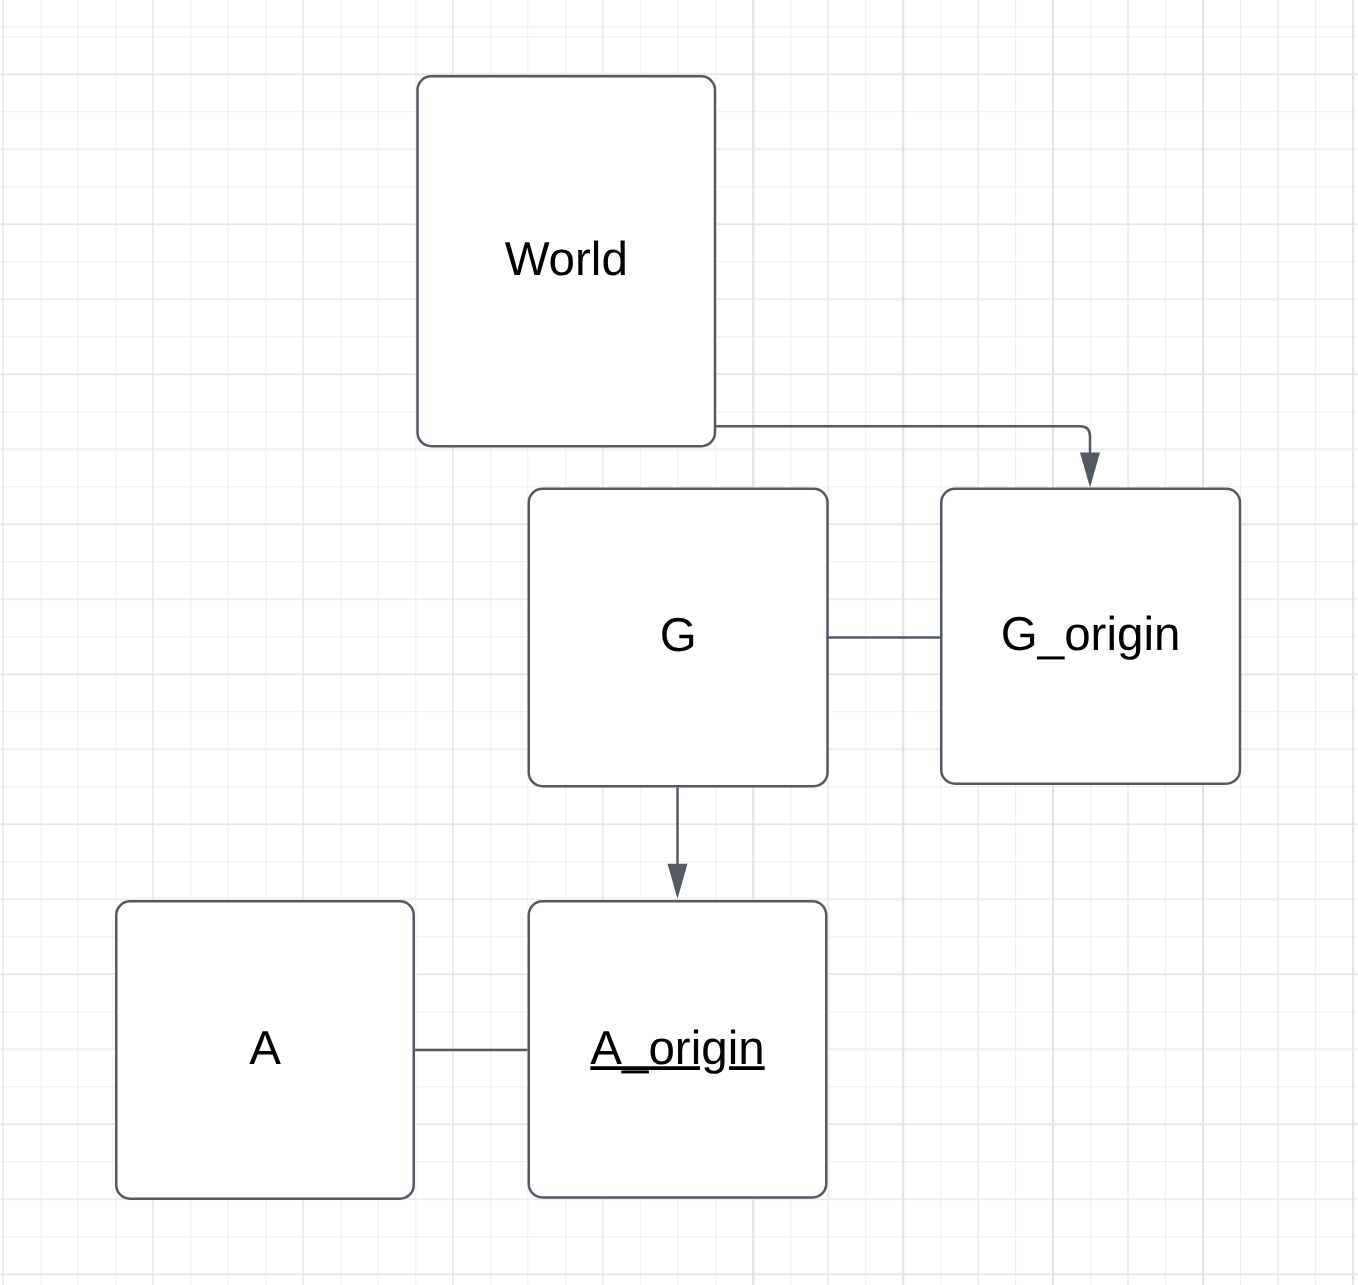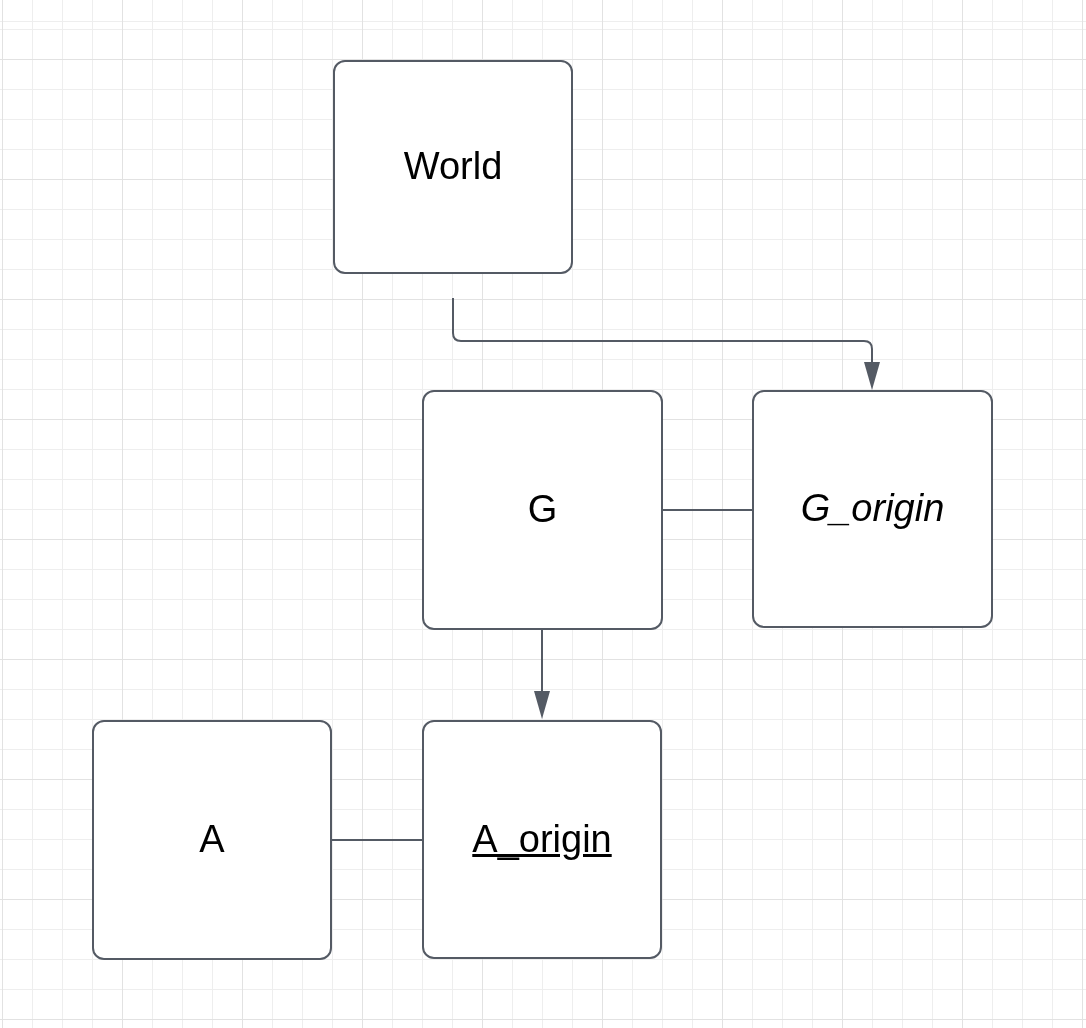--- a/index.html
+++ b/index.html
@@ -48,23 +48,23 @@
     align-items: center;
     justify-content: center;
   }
   .node .label {
     font-size: 38px;
     color: #000000;
     text-align: center;
     line-height: 1.2;
     white-space: nowrap;
   }
-  #node-world    { left: 333px; top: 60px;  width: 240px; height: 214px; }
+  #node-world    { left: 333px; top: 60px;  width: 240px; height: 298px; }
   #node-g        { left: 422px; top: 390px; width: 241px; height: 240px; }
-  #node-g-origin { left: 752px; top: 390px; width: 241px; height: 238px; font-style: italic; }
+  #node-g-origin { left: 752px; top: 390px; width: 241px; height: 238px; }
   #node-a        { left: 92px;  top: 720px; width: 240px; height: 240px; }
   #node-a-origin { left: 422px; top: 720px; width: 240px; height: 239px; text-decoration: underline; }
 </style>
 </head>
 <body>
 
 <div class="canvas">
 
   <svg class="edges" width="1086" height="1028" viewBox="0 0 1086 1028">
 

